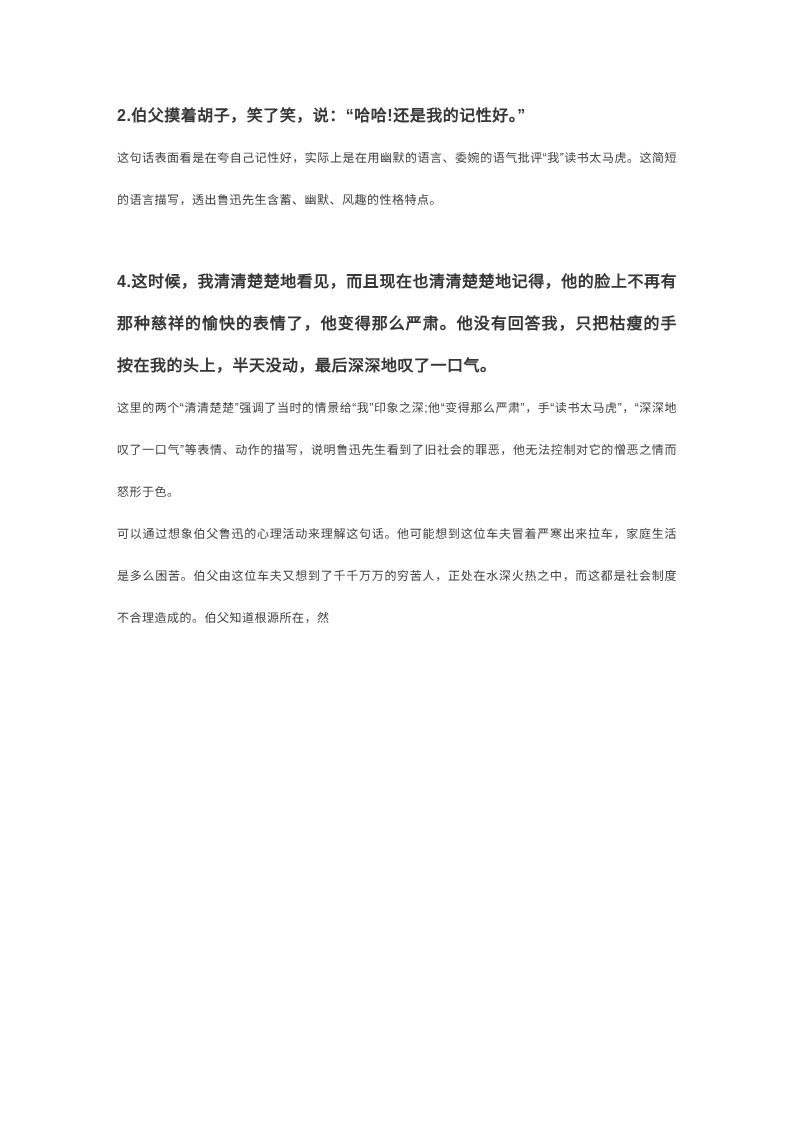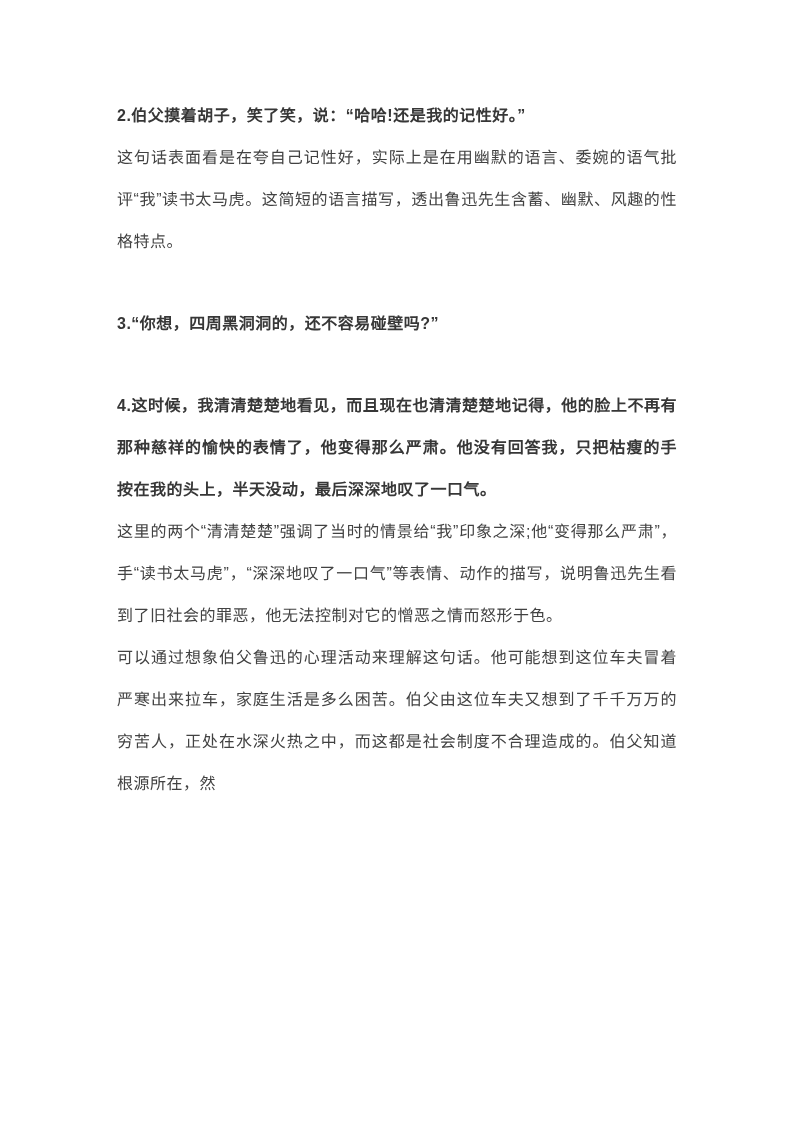--- a/index.html
+++ b/index.html
@@ -27,40 +27,39 @@
     margin: 0;
     font-size: 16px;
     font-weight: bold;
     color: #373737;
     line-height: 42px;
     text-align: justify;
     letter-spacing: 0.5px;
   }
   .sec-para {
     margin: 0;
-    font-size: 16px;
+    font-size: 12px;
     font-weight: normal;
     color: #424242;
     line-height: 42px;
     text-align: justify;
     letter-spacing: 0.5px;
   }
 </style>
 </head>
 <body>
 
 <div class="doc-page">
 
   <section class="doc-section">
     <h3 class="sec-heading">2.伯父摸着胡子，笑了笑，说：“哈哈!还是我的记性好。”</h3>
     <p class="sec-para">这句话表面看是在夸自己记性好，实际上是在用幽默的语言、委婉的语气批评“我”读书太马虎。这简短的语言描写，透出鲁迅先生含蓄、幽默、风趣的性格特点。</p>
   </section>
 
   <section class="doc-section">
-    <h3 class="sec-heading">3.“你想，四周黑洞洞的，还不容易碰壁吗?”</h3>
   </section>
 
   <section class="doc-section">
     <h3 class="sec-heading">4.这时候，我清清楚楚地看见，而且现在也清清楚楚地记得，他的脸上不再有那种慈祥的愉快的表情了，他变得那么严肃。他没有回答我，只把枯瘦的手按在我的头上，半天没动，最后深深地叹了一口气。</h3>
     <p class="sec-para">这里的两个“清清楚楚”强调了当时的情景给“我”印象之深;他“变得那么严肃”，手“读书太马虎”，“深深地叹了一口气”等表情、动作的描写，说明鲁迅先生看到了旧社会的罪恶，他无法控制对它的憎恶之情而怒形于色。</p>
     <p class="sec-para">可以通过想象伯父鲁迅的心理活动来理解这句话。他可能想到这位车夫冒着严寒出来拉车，家庭生活是多么困苦。伯父由这位车夫又想到了千千万万的穷苦人，正处在水深火热之中，而这都是社会制度不合理造成的。伯父知道根源所在，然</p>
   </section>
 
 </div>
 

